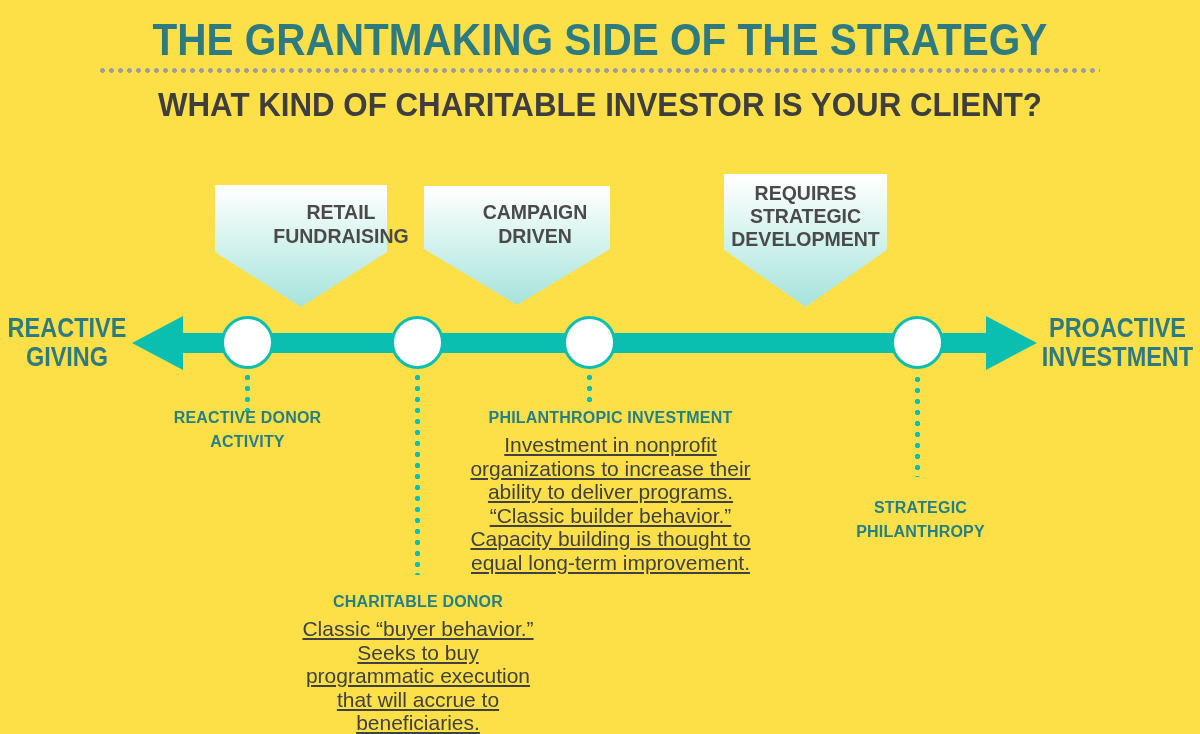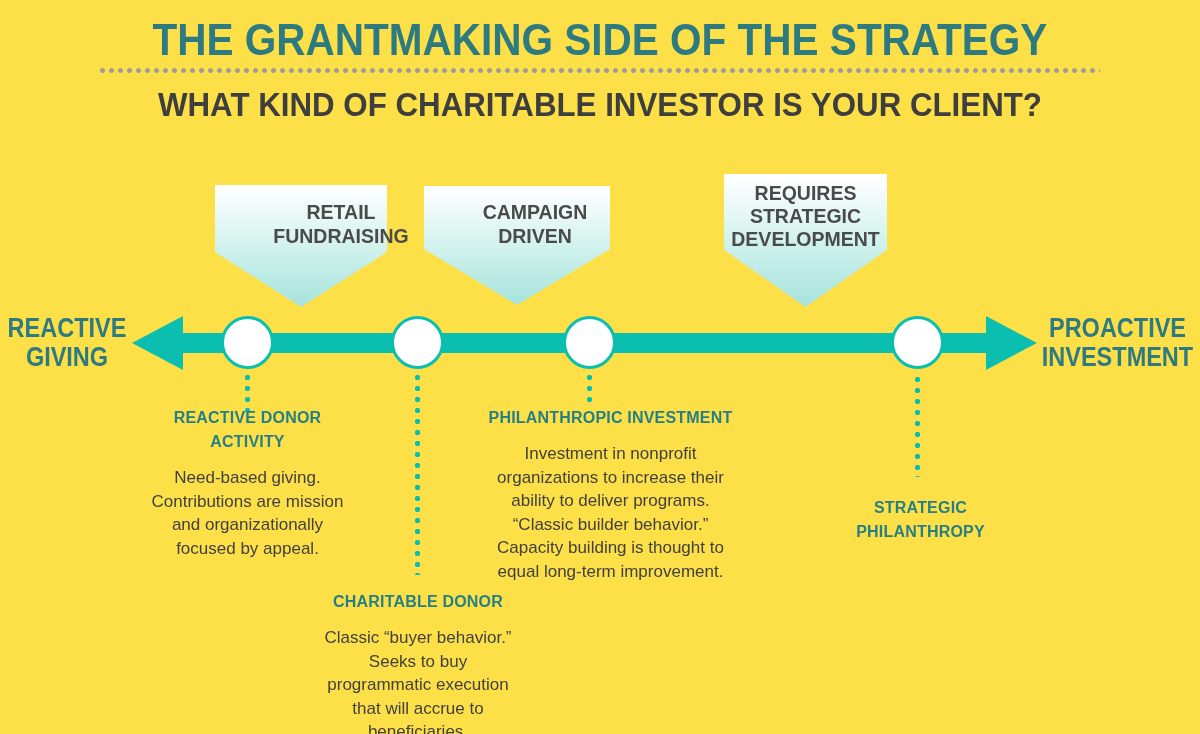--- a/index.html
+++ b/index.html
@@ -101,24 +101,25 @@
 
   
   .segment { position:absolute; text-align:center; }
   .segment .heading {
     font-size:16px; font-weight:bold; line-height:24px;
     letter-spacing:0.2px;
     color:#267f85;
     white-space:pre-line;
   }
   .segment .body {
-    margin-top:12px;
-    font-size:17px; line-height:23.5px;
+    margin-top:3px;
+    font-size:21px; line-height:23.5px;
     color:#414141;
     white-space:pre-line;
+    text-decoration:underline;
   }
   .segment.s1 { left:105px; top:406px; width:285px; }
   .segment.s2 { left:278px; top:590px; width:280px; }
   .segment.s3 { left:468px; top:406px; width:285px; }
   .segment.s4 { left:778px; top:496px; width:285px; }
 </style>
 </head>
 <body>
 
 <div class="canvas">
@@ -158,24 +159,20 @@
   <div class="node n4"></div>
 
   <div class="vdots v1"></div>
   <div class="vdots v2"></div>
   <div class="vdots v3"></div>
   <div class="vdots v4"></div>
 
   <div class="segment s1">
     <div class="heading">REACTIVE DONOR
 ACTIVITY</div>
-    <div class="body">Need-based giving.
-Contributions are mission
-and organizationally
-focused by appeal.</div>
   </div>
   <div class="segment s2">
     <div class="heading">CHARITABLE DONOR</div>
     <div class="body">Classic “buyer behavior.”
 Seeks to buy
 programmatic execution
 that will accrue to
 beneficiaries.</div>
   </div>
   <div class="segment s3">

